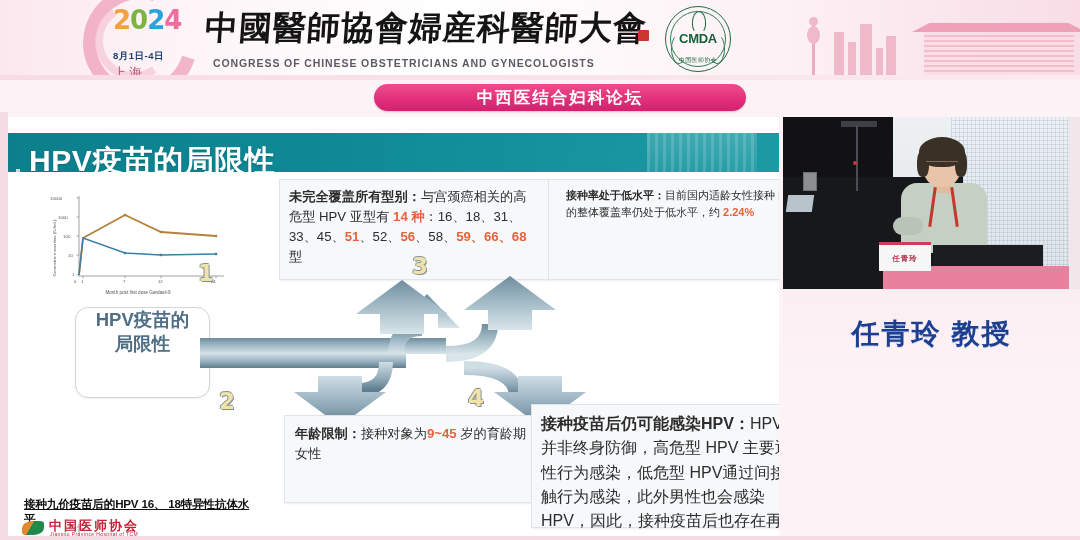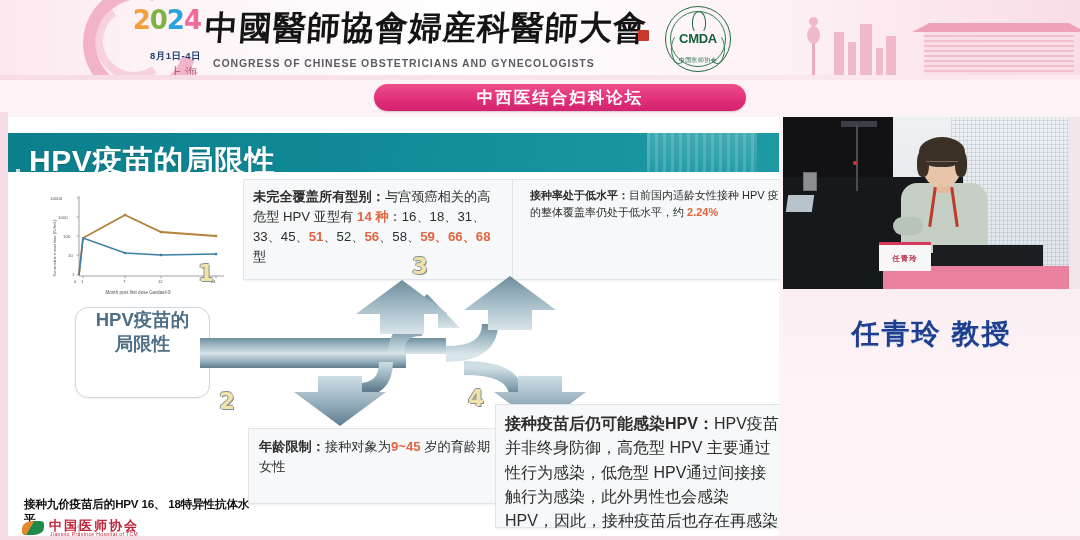--- a/index.html
+++ b/index.html
@@ -24,21 +24,21 @@
   .swoosh{
     position:absolute;left:83px;top:-14px;width:88px;height:88px;border-radius:50%;
     border:13px solid #f0a7bf;border-right-color:transparent;
     transform:rotate(-28deg);opacity:.82;
   }
   .swoosh2{
     position:absolute;left:95px;top:2px;width:62px;height:62px;border-radius:50%;
     border:8px solid #f6cada;border-right-color:transparent;border-top-color:transparent;
     transform:rotate(10deg);opacity:.8;
   }
-  #yearblock{position:absolute;left:113px;top:7px;width:88px;text-align:right;line-height:1;}
+  #yearblock{position:absolute;left:113px;top:7px;width:88px;text-align:left;line-height:1;}
   #year{font-size:26px;font-weight:bold;letter-spacing:-1px;font-family:"DejaVu Sans",sans-serif;}
   #year i{font-style:normal;}
   #dates{
     font-size:9.5px;font-weight:bold;color:#1b3f73;margin-top:18px;letter-spacing:.5px;
   }
   #city{
     font-size:13px;color:#b8506f;margin-top:5px;font-family:"DejaVu Serif",serif;
     letter-spacing:3px;
   }
   #cn-title{
@@ -150,27 +150,27 @@
   
   .chart{position:absolute;background:#fff;}
   #chart1{left:38px;top:73px;width:185px;height:110px;}
   #chart2{left:38px;top:403px;width:185px;height:104px;}
   .chart svg{display:block;}
 
   
   .tbox{
     position:absolute;background:#f6f8fa;border:1px solid #dfe4e8;
     box-shadow:1px 1px 2px rgba(0,0,0,.07);
-    color:#2d2d2d;line-height:1.52;
+    color:#2d2d2d;line-height:1.52;margin-left:36px;
   }
   .tbox .b{font-weight:bold;}
   .tbox .hl{color:#e2643d;font-weight:bold;}
   #box1{left:235px;top:62px;width:250px;height:92px;padding:7px 9px 0 9px;font-size:13.2px;}
   #box2{left:504px;top:62px;width:270px;height:92px;padding:7px 9px 0 17px;font-size:11px;}
-  #box3{left:240px;top:311px;width:242px;height:62px;padding:8px 10px 4px 10px;font-size:13.2px;}
+  #box3{left:240px;top:298px;width:242px;height:62px;padding:8px 10px 16px 10px;font-size:13.2px;}
   #box4{left:487px;top:287px;width:274px;height:115px;padding:7px 9px 0 9px;font-size:16px;}
 
   
   #node{
     position:absolute;left:67px;top:190px;width:133px;height:89px;
     border:1.4px solid #cfd6dc;border-radius:13px;background:#ffffff;
     display:flex;flex-direction:column;align-items:center;
     color:#4e6f86;font-weight:bold;font-size:18.5px;line-height:1.28;
     box-shadow:0 1px 3px rgba(0,0,0,.05);
   }
@@ -182,21 +182,21 @@
     text-shadow:1px 1px 0 #7d8f99,-1px 0 0 #7d8f99,0 -1px 0 #7d8f99;
   }
   #n1{left:190px;top:143px;}
   #n2{left:211px;top:271px;}
   #n3{left:404px;top:136px;}
   #n4{left:460px;top:268px;}
 
   
   #caption{
     position:absolute;left:16px;top:379px;width:232px;
-    font-size:11.6px;font-weight:bold;color:#111;letter-spacing:-.2px;line-height:1.3;
+    font-size:11.6px;font-weight:bold;color:#111;letter-spacing:-.2px;line-height:1.3;text-decoration:underline;
   }
   #hosp{position:absolute;left:14px;top:401px;width:160px;height:22px;}
   #hosp .leaf{
     position:absolute;left:0;top:3px;width:22px;height:14px;border-radius:50% 20% 50% 20%;
     background:linear-gradient(120deg,#e4882c 40%,#1f8a4c 41%);
   }
   #hosp .hname{
     position:absolute;left:27px;top:-1px;font-family:"DejaVu Serif",serif;
     font-size:13px;font-weight:bold;color:#c2243a;letter-spacing:2px;
   }

